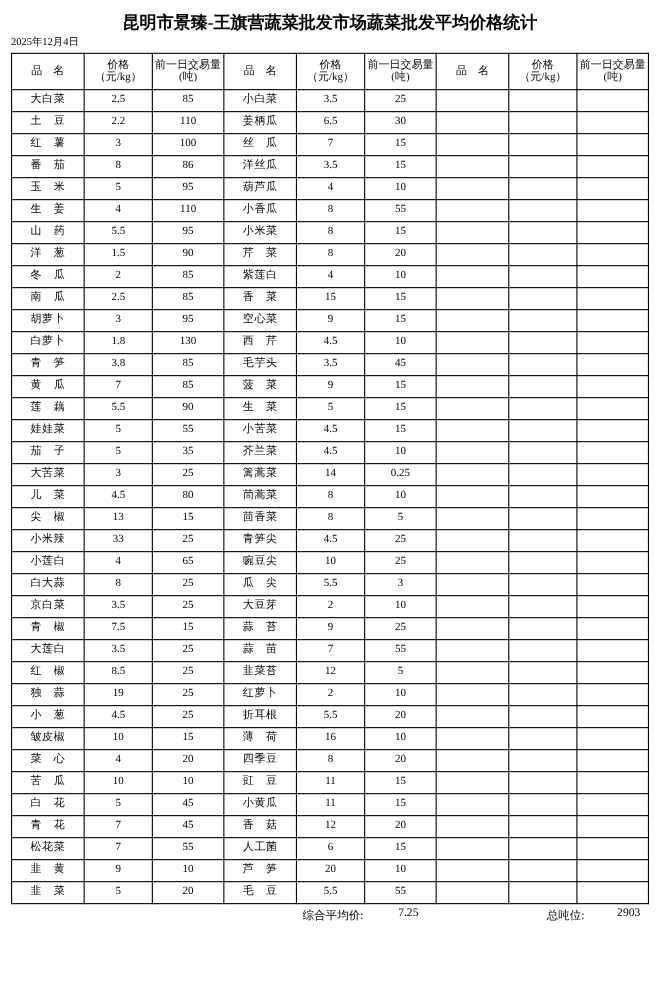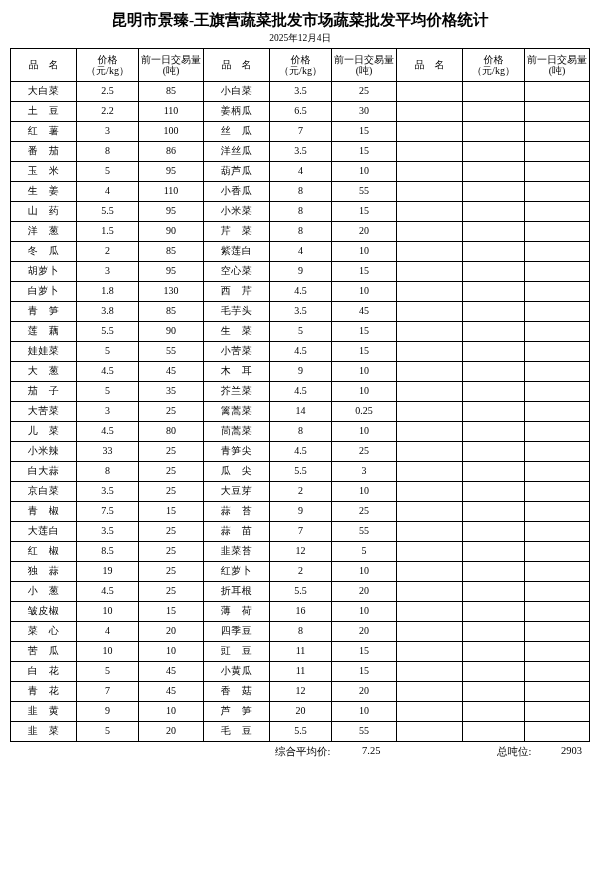--- a/index.html
+++ b/index.html
@@ -24,21 +24,20 @@
   .title {
     text-align: center;
     font-family: "Liberation Serif", serif;
     font-weight: bold;
     font-size: 15.5px;
     letter-spacing: 0px;
     margin: 2px 0 1px 0;
     white-space: nowrap;
   }
   .subtitle {
-    text-align: center;
     font-family: "Liberation Serif", serif;
     font-size: 9.5px;
     margin: 0 0 3px 0;
   }
   table.price {
     border-collapse: collapse;
     width: 580px;
     table-layout: fixed;
     margin: 1px auto;
   }
@@ -228,20 +227,31 @@
           <td class="num">2</td>
           <td class="num">85</td>
           <td class="name">紫莲白</td>
           <td class="num">4</td>
           <td class="num">10</td>
           <td class="name"></td>
           <td class="num"></td>
           <td class="num"></td>
         </tr>
         <tr>
+          <td class="name">南　瓜</td>
+          <td class="num">2.5</td>
+          <td class="num">85</td>
+          <td class="name">香　菜</td>
+          <td class="num">15</td>
+          <td class="num">15</td>
+          <td class="name"></td>
+          <td class="num"></td>
+          <td class="num"></td>
+        </tr>
+        <tr>
           <td class="name">胡萝卜</td>
           <td class="num">3</td>
           <td class="num">95</td>
           <td class="name">空心菜</td>
           <td class="num">9</td>
           <td class="num">15</td>
           <td class="name"></td>
           <td class="num"></td>
           <td class="num"></td>
         </tr>
@@ -261,20 +271,31 @@
           <td class="num">3.8</td>
           <td class="num">85</td>
           <td class="name">毛芋头</td>
           <td class="num">3.5</td>
           <td class="num">45</td>
           <td class="name"></td>
           <td class="num"></td>
           <td class="num"></td>
         </tr>
         <tr>
+          <td class="name">黄　瓜</td>
+          <td class="num">7</td>
+          <td class="num">85</td>
+          <td class="name">菠　菜</td>
+          <td class="num">9</td>
+          <td class="num">15</td>
+          <td class="name"></td>
+          <td class="num"></td>
+          <td class="num"></td>
+        </tr>
+        <tr>
           <td class="name">莲　藕</td>
           <td class="num">5.5</td>
           <td class="num">90</td>
           <td class="name">生　菜</td>
           <td class="num">5</td>
           <td class="num">15</td>
           <td class="name"></td>
           <td class="num"></td>
           <td class="num"></td>
         </tr>
@@ -283,31 +304,20 @@
           <td class="num">5</td>
           <td class="num">55</td>
           <td class="name">小苦菜</td>
           <td class="num">4.5</td>
           <td class="num">15</td>
           <td class="name"></td>
           <td class="num"></td>
           <td class="num"></td>
         </tr>
         <tr>
-          <td class="name">大　葱</td>
-          <td class="num">4.5</td>
-          <td class="num">45</td>
-          <td class="name">木　耳</td>
-          <td class="num">9</td>
-          <td class="num">10</td>
-          <td class="name"></td>
-          <td class="num"></td>
-          <td class="num"></td>
-        </tr>
-        <tr>
           <td class="name">茄　子</td>
           <td class="num">5</td>
           <td class="num">35</td>
           <td class="name">芥兰菜</td>
           <td class="num">4.5</td>
           <td class="num">10</td>
           <td class="name"></td>
           <td class="num"></td>
           <td class="num"></td>
         </tr>
@@ -327,25 +337,47 @@
           <td class="num">4.5</td>
           <td class="num">80</td>
           <td class="name">茼蒿菜</td>
           <td class="num">8</td>
           <td class="num">10</td>
           <td class="name"></td>
           <td class="num"></td>
           <td class="num"></td>
         </tr>
         <tr>
+          <td class="name">尖　椒</td>
+          <td class="num">13</td>
+          <td class="num">15</td>
+          <td class="name">茴香菜</td>
+          <td class="num">8</td>
+          <td class="num">5</td>
+          <td class="name"></td>
+          <td class="num"></td>
+          <td class="num"></td>
+        </tr>
+        <tr>
           <td class="name">小米辣</td>
           <td class="num">33</td>
           <td class="num">25</td>
           <td class="name">青笋尖</td>
           <td class="num">4.5</td>
+          <td class="num">25</td>
+          <td class="name"></td>
+          <td class="num"></td>
+          <td class="num"></td>
+        </tr>
+        <tr>
+          <td class="name">小莲白</td>
+          <td class="num">4</td>
+          <td class="num">65</td>
+          <td class="name">豌豆尖</td>
+          <td class="num">10</td>
           <td class="num">25</td>
           <td class="name"></td>
           <td class="num"></td>
           <td class="num"></td>
         </tr>
         <tr>
           <td class="name">白大蒜</td>
           <td class="num">8</td>
           <td class="num">25</td>
           <td class="name">瓜　尖</td>
@@ -465,20 +497,31 @@
           <td class="num"></td>
           <td class="num"></td>
         </tr>
         <tr>
           <td class="name">青　花</td>
           <td class="num">7</td>
           <td class="num">45</td>
           <td class="name">香　菇</td>
           <td class="num">12</td>
           <td class="num">20</td>
+          <td class="name"></td>
+          <td class="num"></td>
+          <td class="num"></td>
+        </tr>
+        <tr>
+          <td class="name">松花菜</td>
+          <td class="num">7</td>
+          <td class="num">55</td>
+          <td class="name">人工菌</td>
+          <td class="num">6</td>
+          <td class="num">15</td>
           <td class="name"></td>
           <td class="num"></td>
           <td class="num"></td>
         </tr>
         <tr>
           <td class="name">韭　黄</td>
           <td class="num">9</td>
           <td class="num">10</td>
           <td class="name">芦　笋</td>
           <td class="num">20</td>

